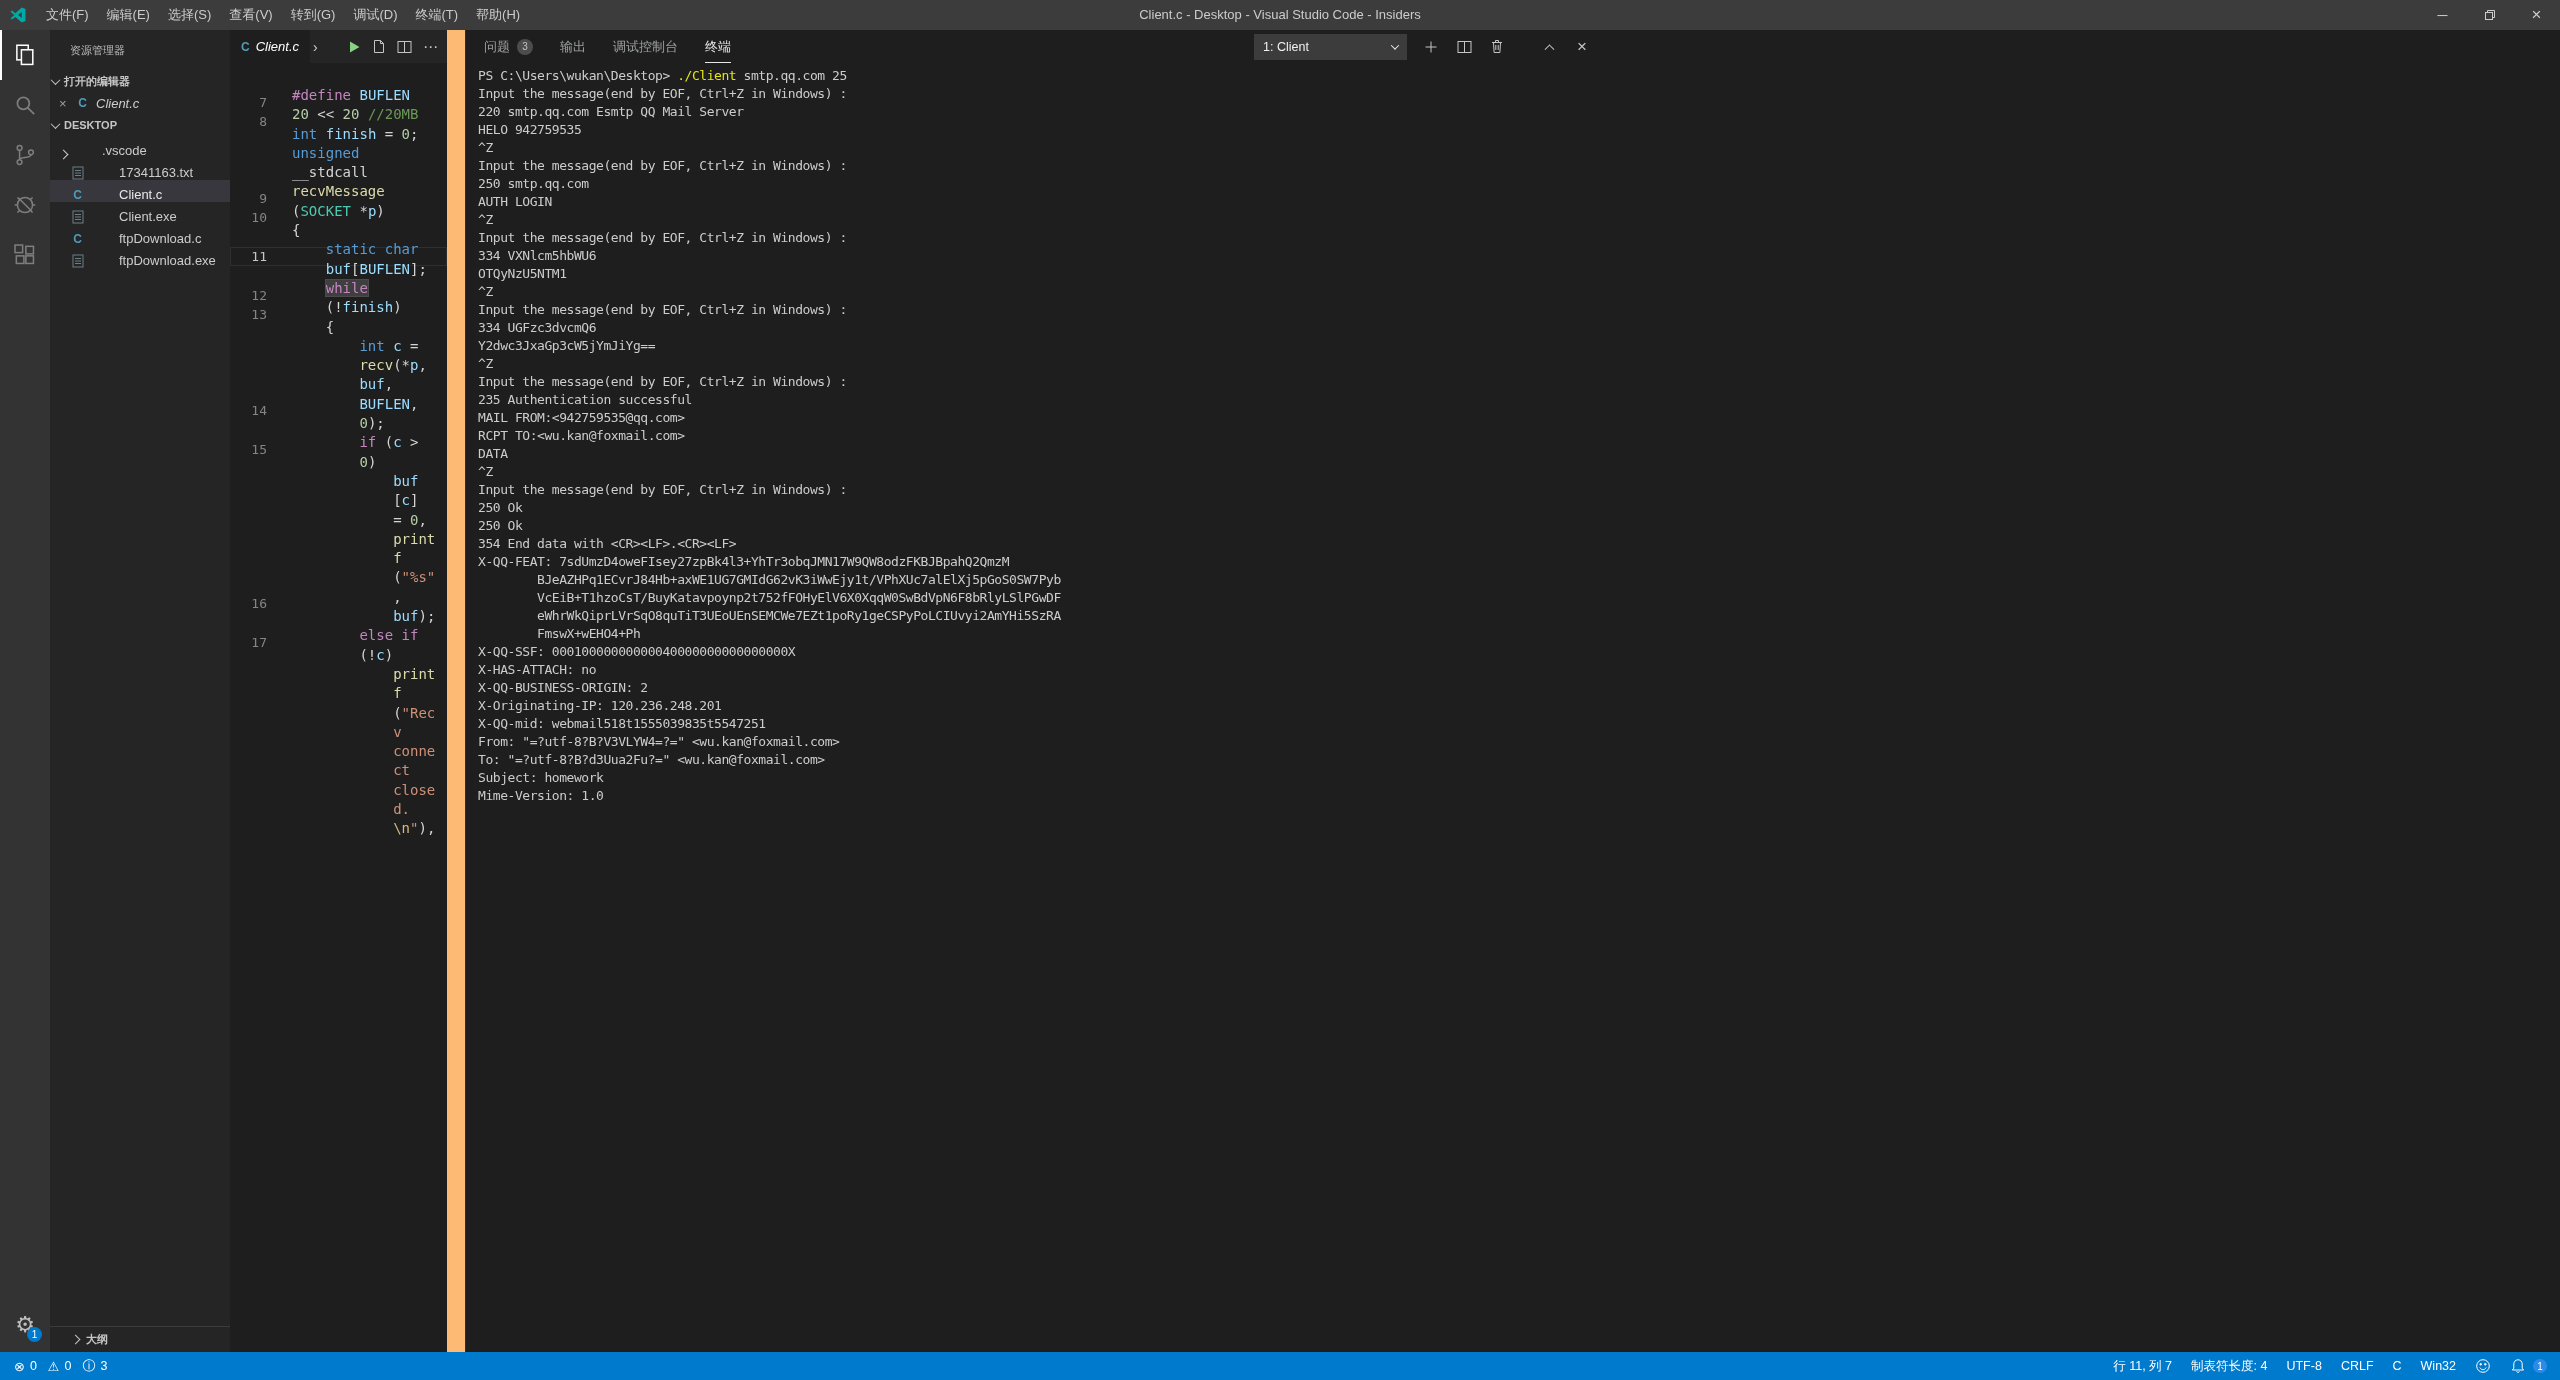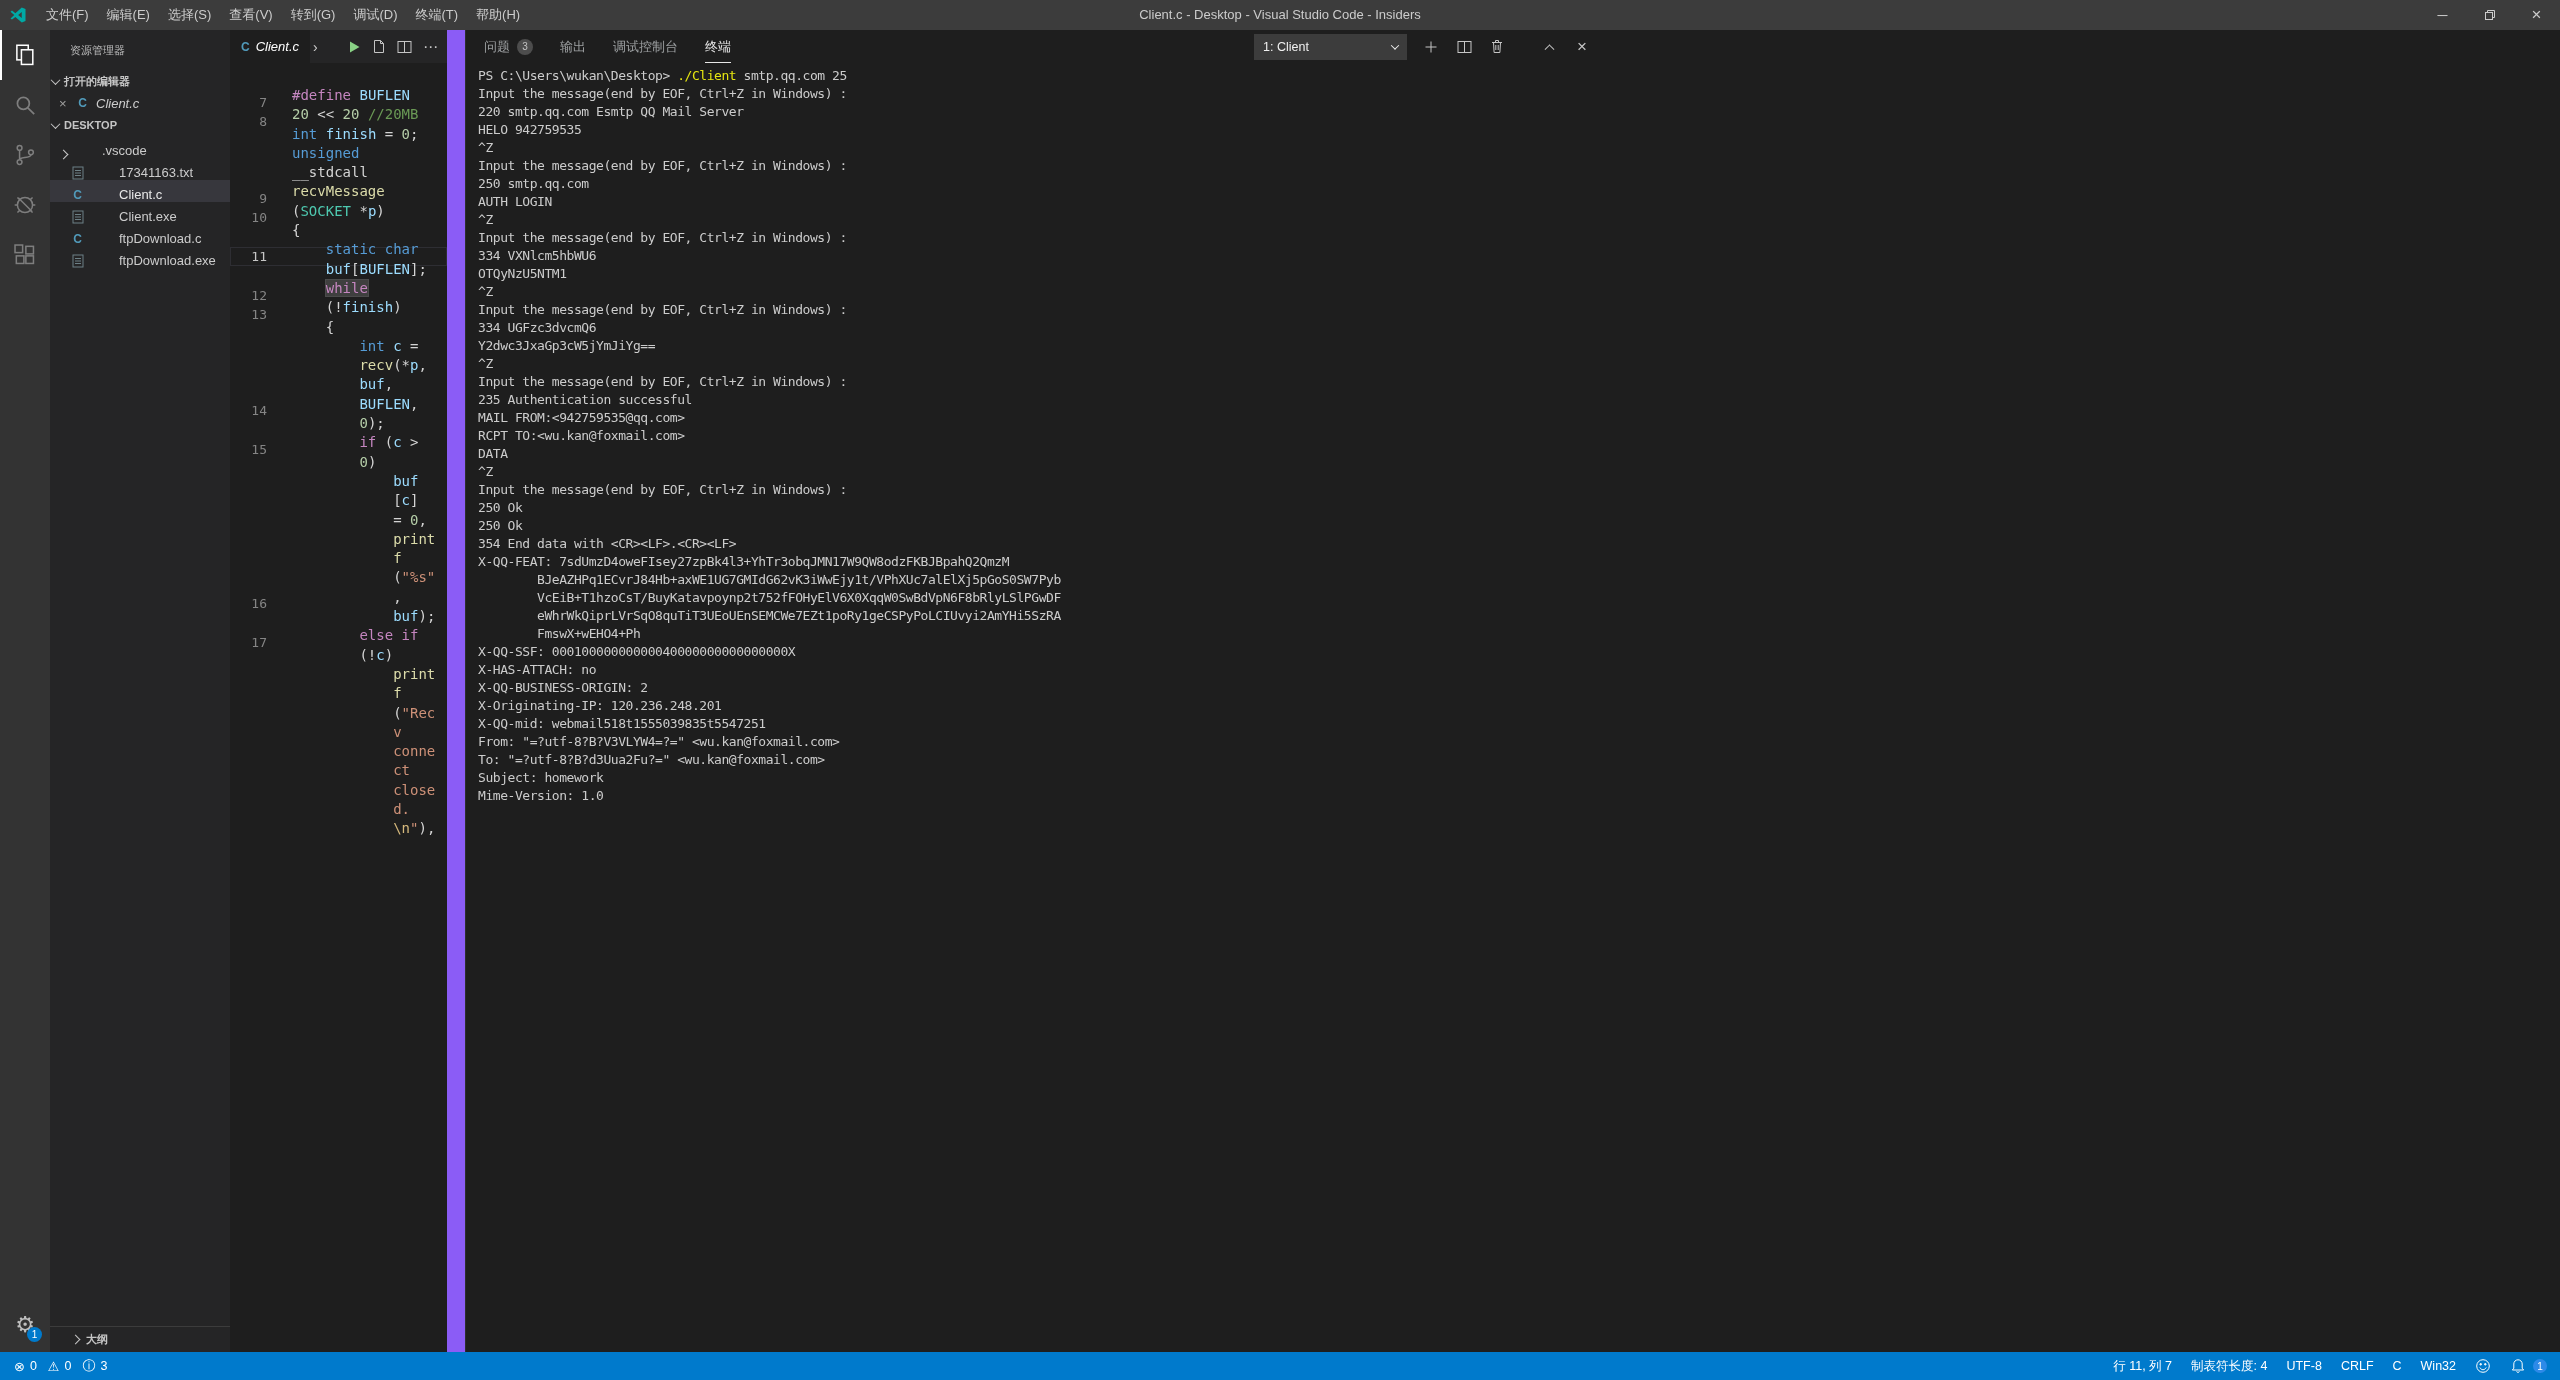--- a/index.html
+++ b/index.html
@@ -1,16 +1,16 @@
 <!DOCTYPE html>
 <html><head>
 <meta charset="utf-8">
 <style>
   html,body{margin:0;padding:0;background:#1e1e1e;}
-  #app{position:relative;width:2560px;height:1380px;overflow:hidden;background:#8b5cf6;
+  #app{position:relative;width:2560px;height:1380px;overflow:hidden;background:#fdba74;
        font-family:"Liberation Sans","DejaVu Sans",sans-serif;-webkit-font-smoothing:antialiased;}
   
   .titlebar{position:absolute;left:0;top:0;width:2560px;height:30px;background:#3C3C3C;
             display:flex;align-items:center;color:#CCCCCC;font-size:13px;z-index:10;}
   .logo{width:20px;height:20px;margin:0 8px 0 9px;display:flex;align-items:center;}
   .menus{display:flex;height:30px;}
   .menu-item{padding:0 9px;line-height:30px;cursor:default;}
   .win-title{position:absolute;left:50%;top:0;transform:translateX(-50%);line-height:30px;color:#CCCCCC;}
   .win-controls{margin-left:auto;display:flex;height:30px;}
   .win-btn{width:47px;height:30px;display:flex;align-items:center;justify-content:center;color:#CCCCCC;font-size:14px;}

